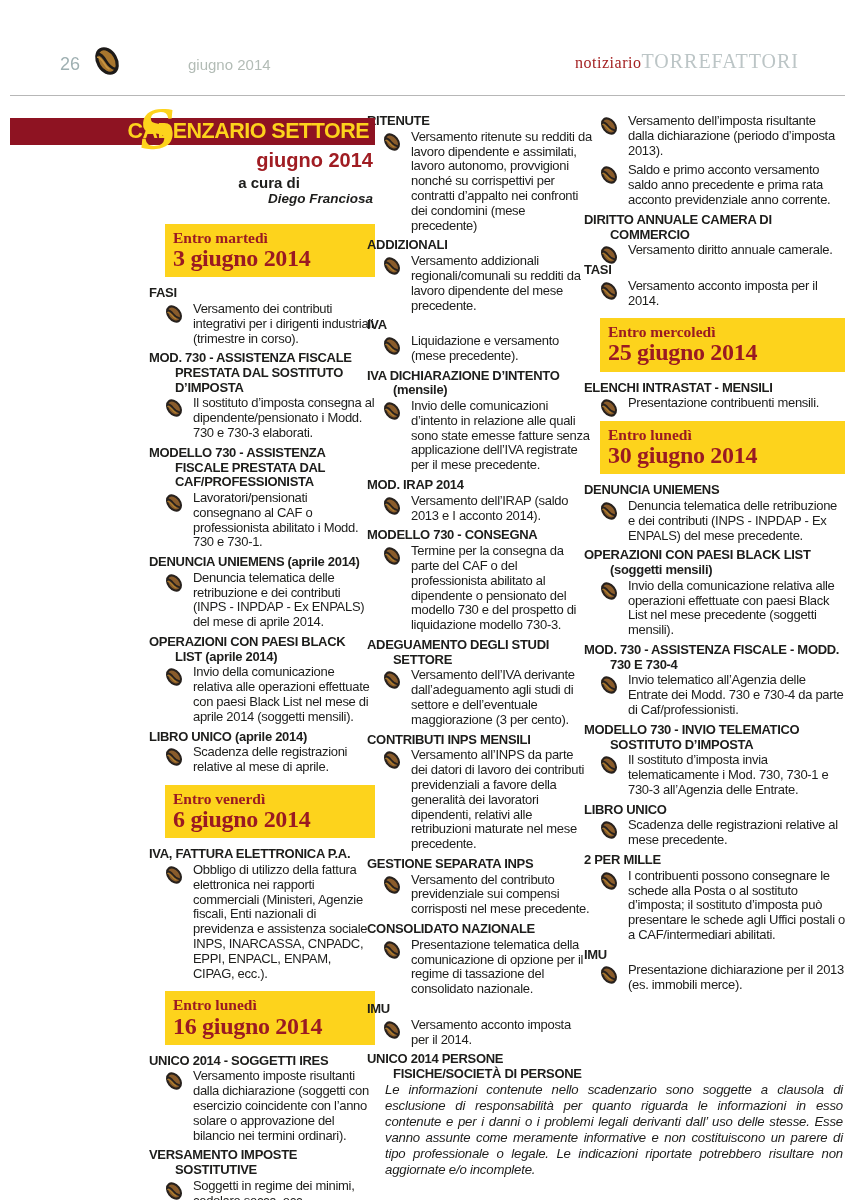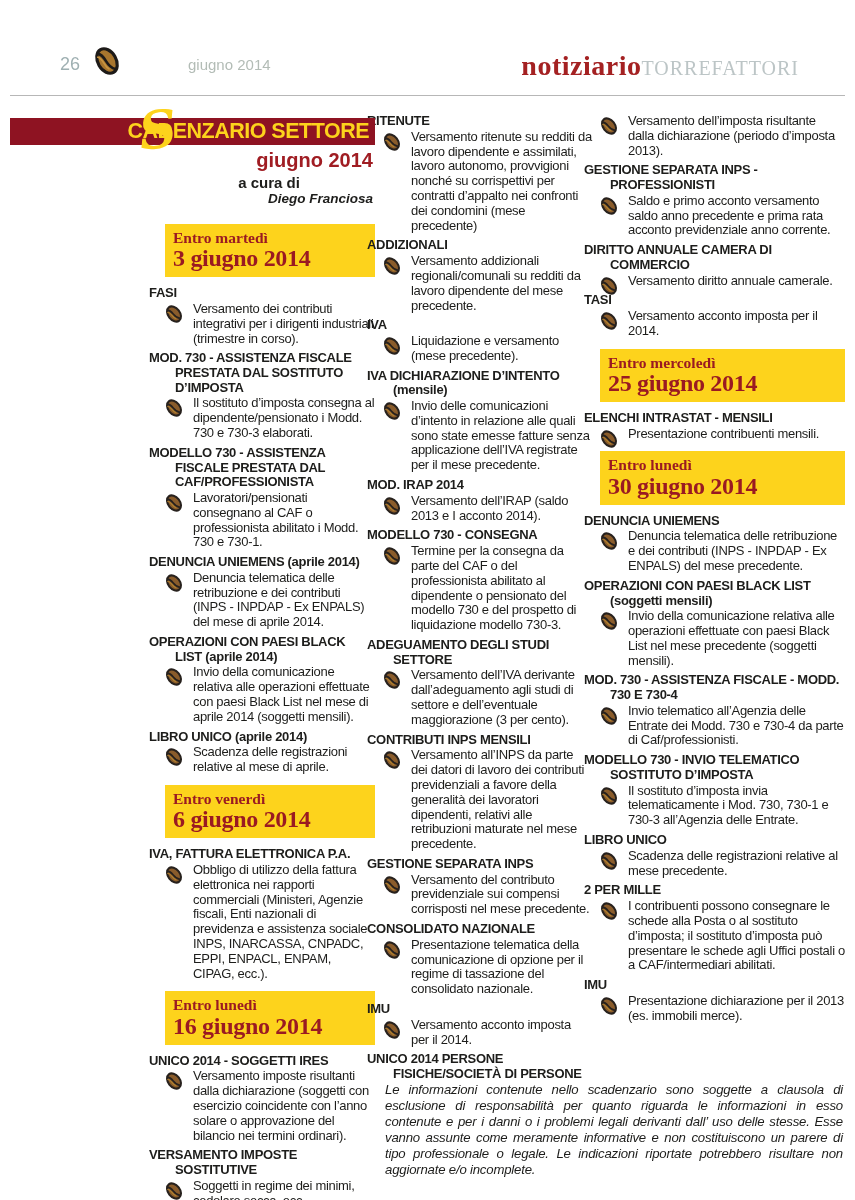--- a/index.html
+++ b/index.html
@@ -5,21 +5,21 @@
   html,body{margin:0;padding:0;background:#ffffff;}
   #page{position:relative;width:855px;height:1200px;background:#ffffff;overflow:hidden;
         font-family:"Liberation Sans",sans-serif;color:#1d1d1b;}
 
   
   .runhead{position:absolute;top:44px;left:60px;right:14px;height:44px;}
   .pagenum{position:absolute;left:0;top:10px;font-size:18px;color:#9fb0b2;}
   .runhead .bean-wrap{position:absolute;left:30px;top:0px;}
   .issue{position:absolute;left:128px;top:12px;font-size:15px;color:#b3bcb6;}
   .brand{position:absolute;right:42px;top:6px;font-family:"Liberation Serif",serif;white-space:nowrap;}
-  .brand .b-red{font-weight:bold;color:#a42122;font-size:28px;letter-spacing:.5px;}
+  .brand .b-red{font-weight:normal;color:#a42122;font-size:16px;letter-spacing:.5px;}
   .brand .b-gray{color:#bcc5c6;font-size:20px;letter-spacing:1px;}
   .ruler{position:absolute;top:95px;left:10px;right:10px;border-top:1px solid #b7b7b7;}
 
   
   .content{position:absolute;top:108px;left:165px;right:10px;display:grid;
            grid-template-columns:218px 217px 1fr;}
   .col{padding-right:8px;}
   .col:last-child{padding-right:0;}
 
   
@@ -417,21 +417,20 @@
         <ellipse cx="13" cy="13" rx="7" ry="10" fill="#8a5c2b" stroke="#27211d" stroke-width="2.4"></ellipse>
         <path d="M9.5 4.5 C15 9 9.5 16 15.5 21.5" fill="none" stroke="#27211d" stroke-width="2"></path>
         <path d="M8 6.5 C12 10 8.5 15 11.5 19.5" fill="none" stroke="#b5842f" stroke-width="1.2"></path>
       </g>
     </svg>
   </span>
       <p class="entry-text">Versamento dell’imposta risultante dalla dichiarazione (periodo d’imposta 2013).</p>
     </div>
   </div>
         <div class="entry">
-    <div class="entry-title">GESTIONE SEPARATA INPS - PROFESSIONISTI</div>
     <div class="entry-body">
       <span class="bean-wrap">
     <svg class="bean-svg" viewBox="0 0 26 26" width="22" height="22">
       <g transform="rotate(-38 13 13)">
         <ellipse cx="13" cy="13" rx="7" ry="10" fill="#8a5c2b" stroke="#27211d" stroke-width="2.4"></ellipse>
         <path d="M9.5 4.5 C15 9 9.5 16 15.5 21.5" fill="none" stroke="#27211d" stroke-width="2"></path>
         <path d="M8 6.5 C12 10 8.5 15 11.5 19.5" fill="none" stroke="#b5842f" stroke-width="1.2"></path>
       </g>
     </svg>
   </span>

